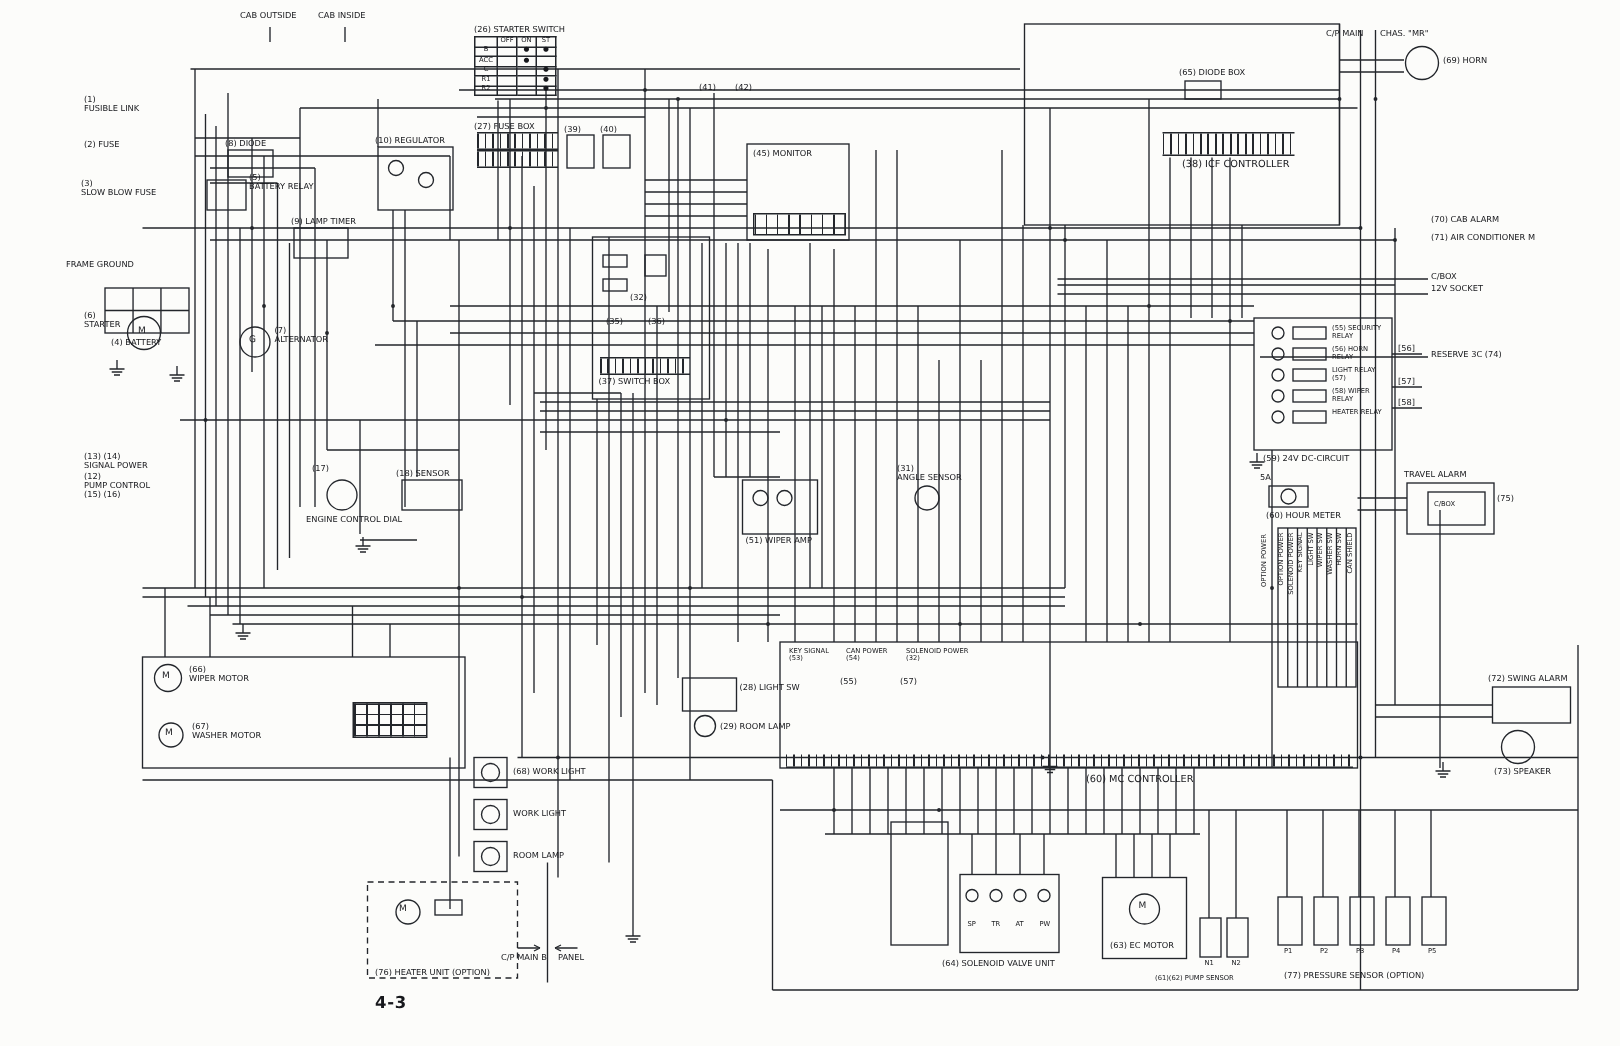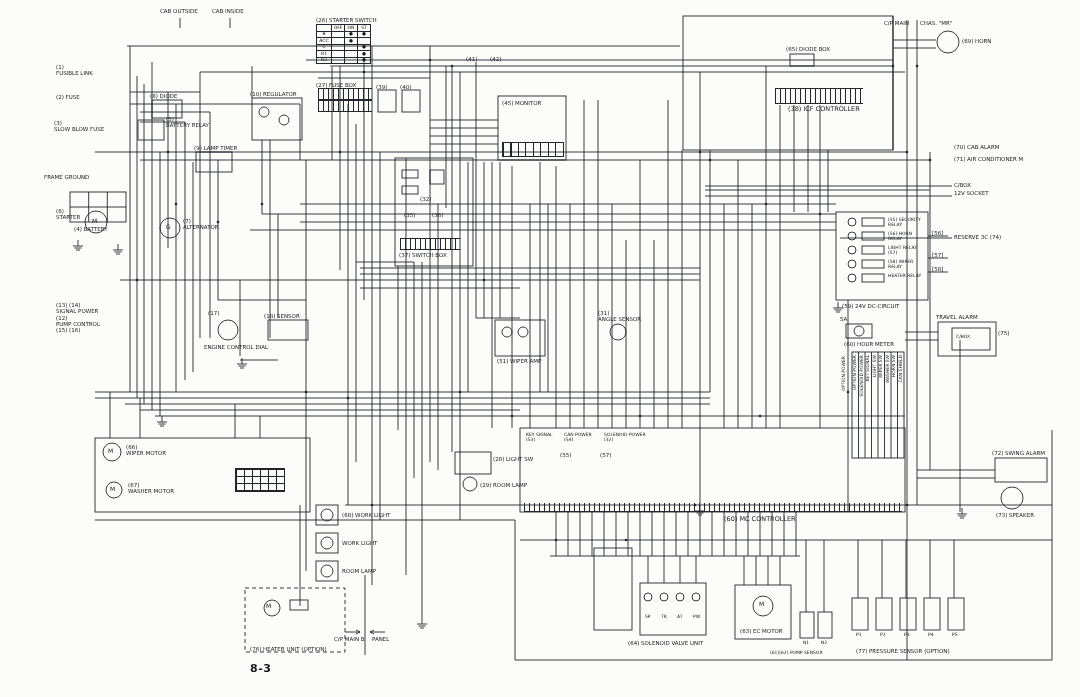--- a/index.html
+++ b/index.html
@@ -357,15 +357,15 @@
   <div class="lbl t4" style="left:803px;top:640px">N1</div>
   <div class="lbl t4" style="left:821px;top:640px">N2</div>
   <div class="lbl t4" style="left:770px;top:650px">(61)(62) PUMP SENSOR</div>
   <div class="lbl t4" style="left:856px;top:632px">P1</div>
   <div class="lbl t4" style="left:880px;top:632px">P2</div>
   <div class="lbl t4" style="left:904px;top:632px">P3</div>
   <div class="lbl t4" style="left:928px;top:632px">P4</div>
   <div class="lbl t4" style="left:952px;top:632px">P5</div>
   <div class="lbl" style="left:856px;top:648px">(77) PRESSURE SENSOR (OPTION)</div>
 
-  <div class="pagenum" style="left:250px;top:662px">8-3</div>
+  <div class="pagenum" style="left:250px;top:662px">4-3</div>
 
 </div>
 
 </body></html>

